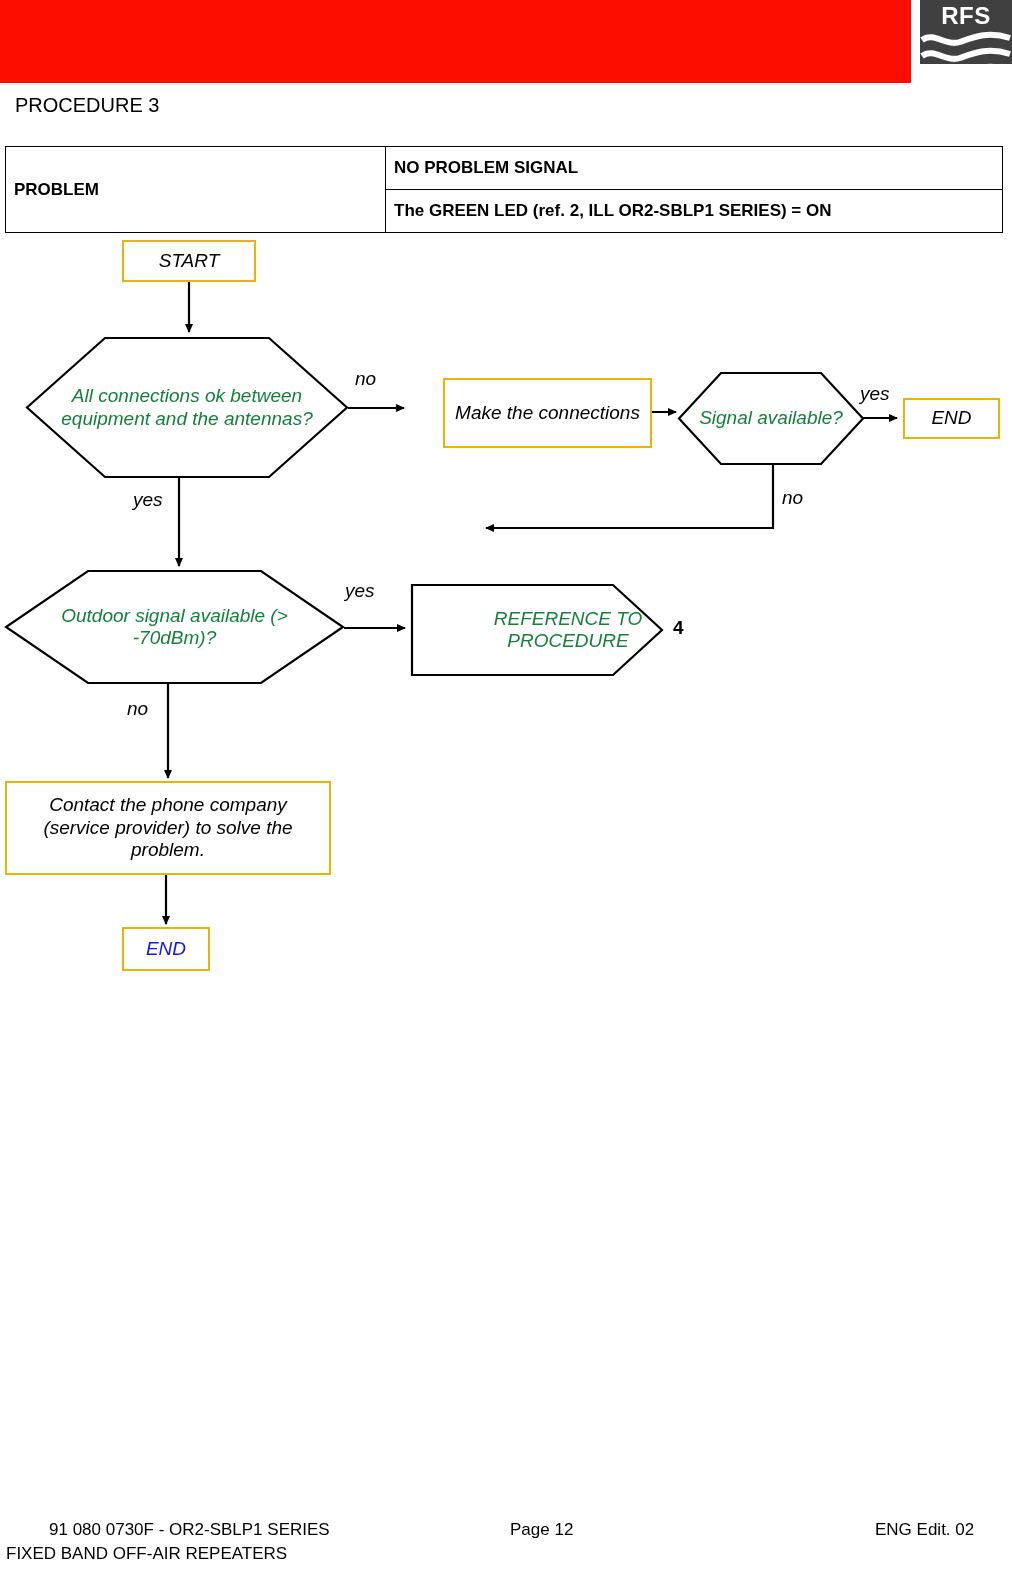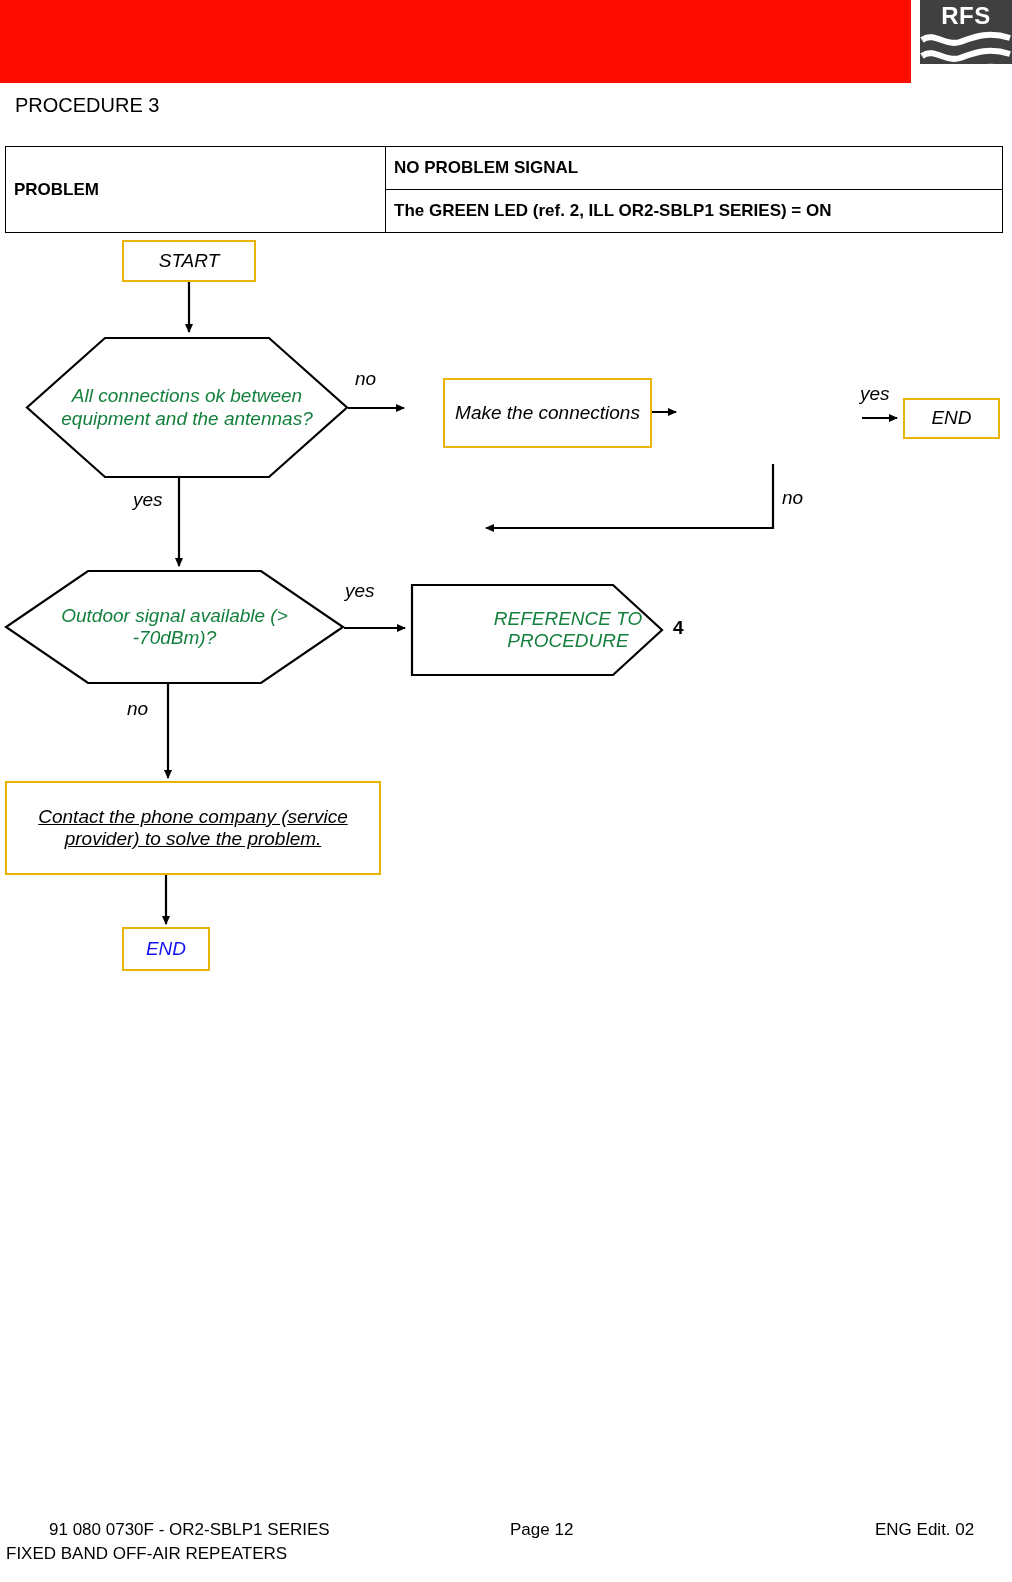--- a/index.html
+++ b/index.html
@@ -206,20 +206,26 @@
 
     <div class="hexwrap" style="left:25px; top:336px; width:324px; height:143px;">
       <svg width="324" height="143" viewBox="0 0 324 143">
         <polygon points="80,2 244,2 322,71.5 244,141 80,141 2,71.5" fill="#ffffff" stroke="#000000" stroke-width="2.2"></polygon>
       </svg>
       <div class="hexlabel">All connections ok between equipment and the antennas?</div>
     </div>
 
     <div class="node rect" style="left:411px; top:378px; width:209px; height:70px;margin-left:32px;">Make the connections</div>
 
+    <div class="hexwrap" style="left:677px; top:371px; width:188px; height:95px;">
+      <svg width="188" height="95" viewBox="0 0 188 95">
+        <polygon points="44,2 144,2 186,47.5 144,93 44,93 2,47.5" fill="#ffffff" stroke="#000000" stroke-width="2.2"></polygon>
+      </svg>
+      <div class="hexlabel" style="padding:0 6px;">Signal available?</div>
+    </div>
 
     <div class="node rect" style="left:903px; top:398px; width:97px; height:41px;">END</div>
 
     <div class="hexwrap" style="left:4px; top:569px; width:341px; height:116px;">
       <svg width="341" height="116" viewBox="0 0 341 116">
         <polygon points="84,2 257,2 339,58 257,114 84,114 2,58" fill="#ffffff" stroke="#000000" stroke-width="2.2"></polygon>
       </svg>
       <div class="hexlabel">
         <span>Outdoor signal available (&gt; -70dBm)?</span>
       </div>
@@ -227,21 +233,21 @@
 
     <div class="hexwrap" style="left:410px; top:583px; width:254px; height:94px;">
       <svg width="254" height="94" viewBox="0 0 254 94">
         <polygon points="2,2 203,2 252,47 203,92 2,92" fill="#ffffff" stroke="#000000" stroke-width="2.2"></polygon>
         <polyline points="203,2 203,92" fill="none" stroke="#000000" stroke-width="2.2" opacity="0"></polyline>
       </svg>
       <div class="hexlabel" style="justify-content:flex-start; text-align:center; padding:0 0 0 20px; width:200px;margin-left:48px;">REFERENCE TO PROCEDURE</div>
     </div>
     <div class="ref-num" style="left:673px; top:617px;">4</div>
 
-    <div class="node rect" style="left:5px; top:781px; width:376px; height:94px; padding:0 10px;text-decoration:underline;">Contact the phone company (service provider) to solve the problem.</div>
+    <div class="node rect" style="left:5px; top:781px; width:326px; height:94px; padding:0 10px;">Contact the phone company (service provider) to solve the problem.</div>
 
     <div class="node rect end-blue" style="left:122px; top:927px; width:88px; height:44px;">END</div>
 
     <div class="edge-label" style="left:355px; top:368px;">no</div>
     <div class="edge-label" style="left:133px; top:489px;">yes</div>
     <div class="edge-label" style="left:860px; top:383px;">yes</div>
     <div class="edge-label" style="left:782px; top:487px;">no</div>
     <div class="edge-label" style="left:345px; top:580px;">yes</div>
     <div class="edge-label" style="left:127px; top:698px;">no</div>
 

